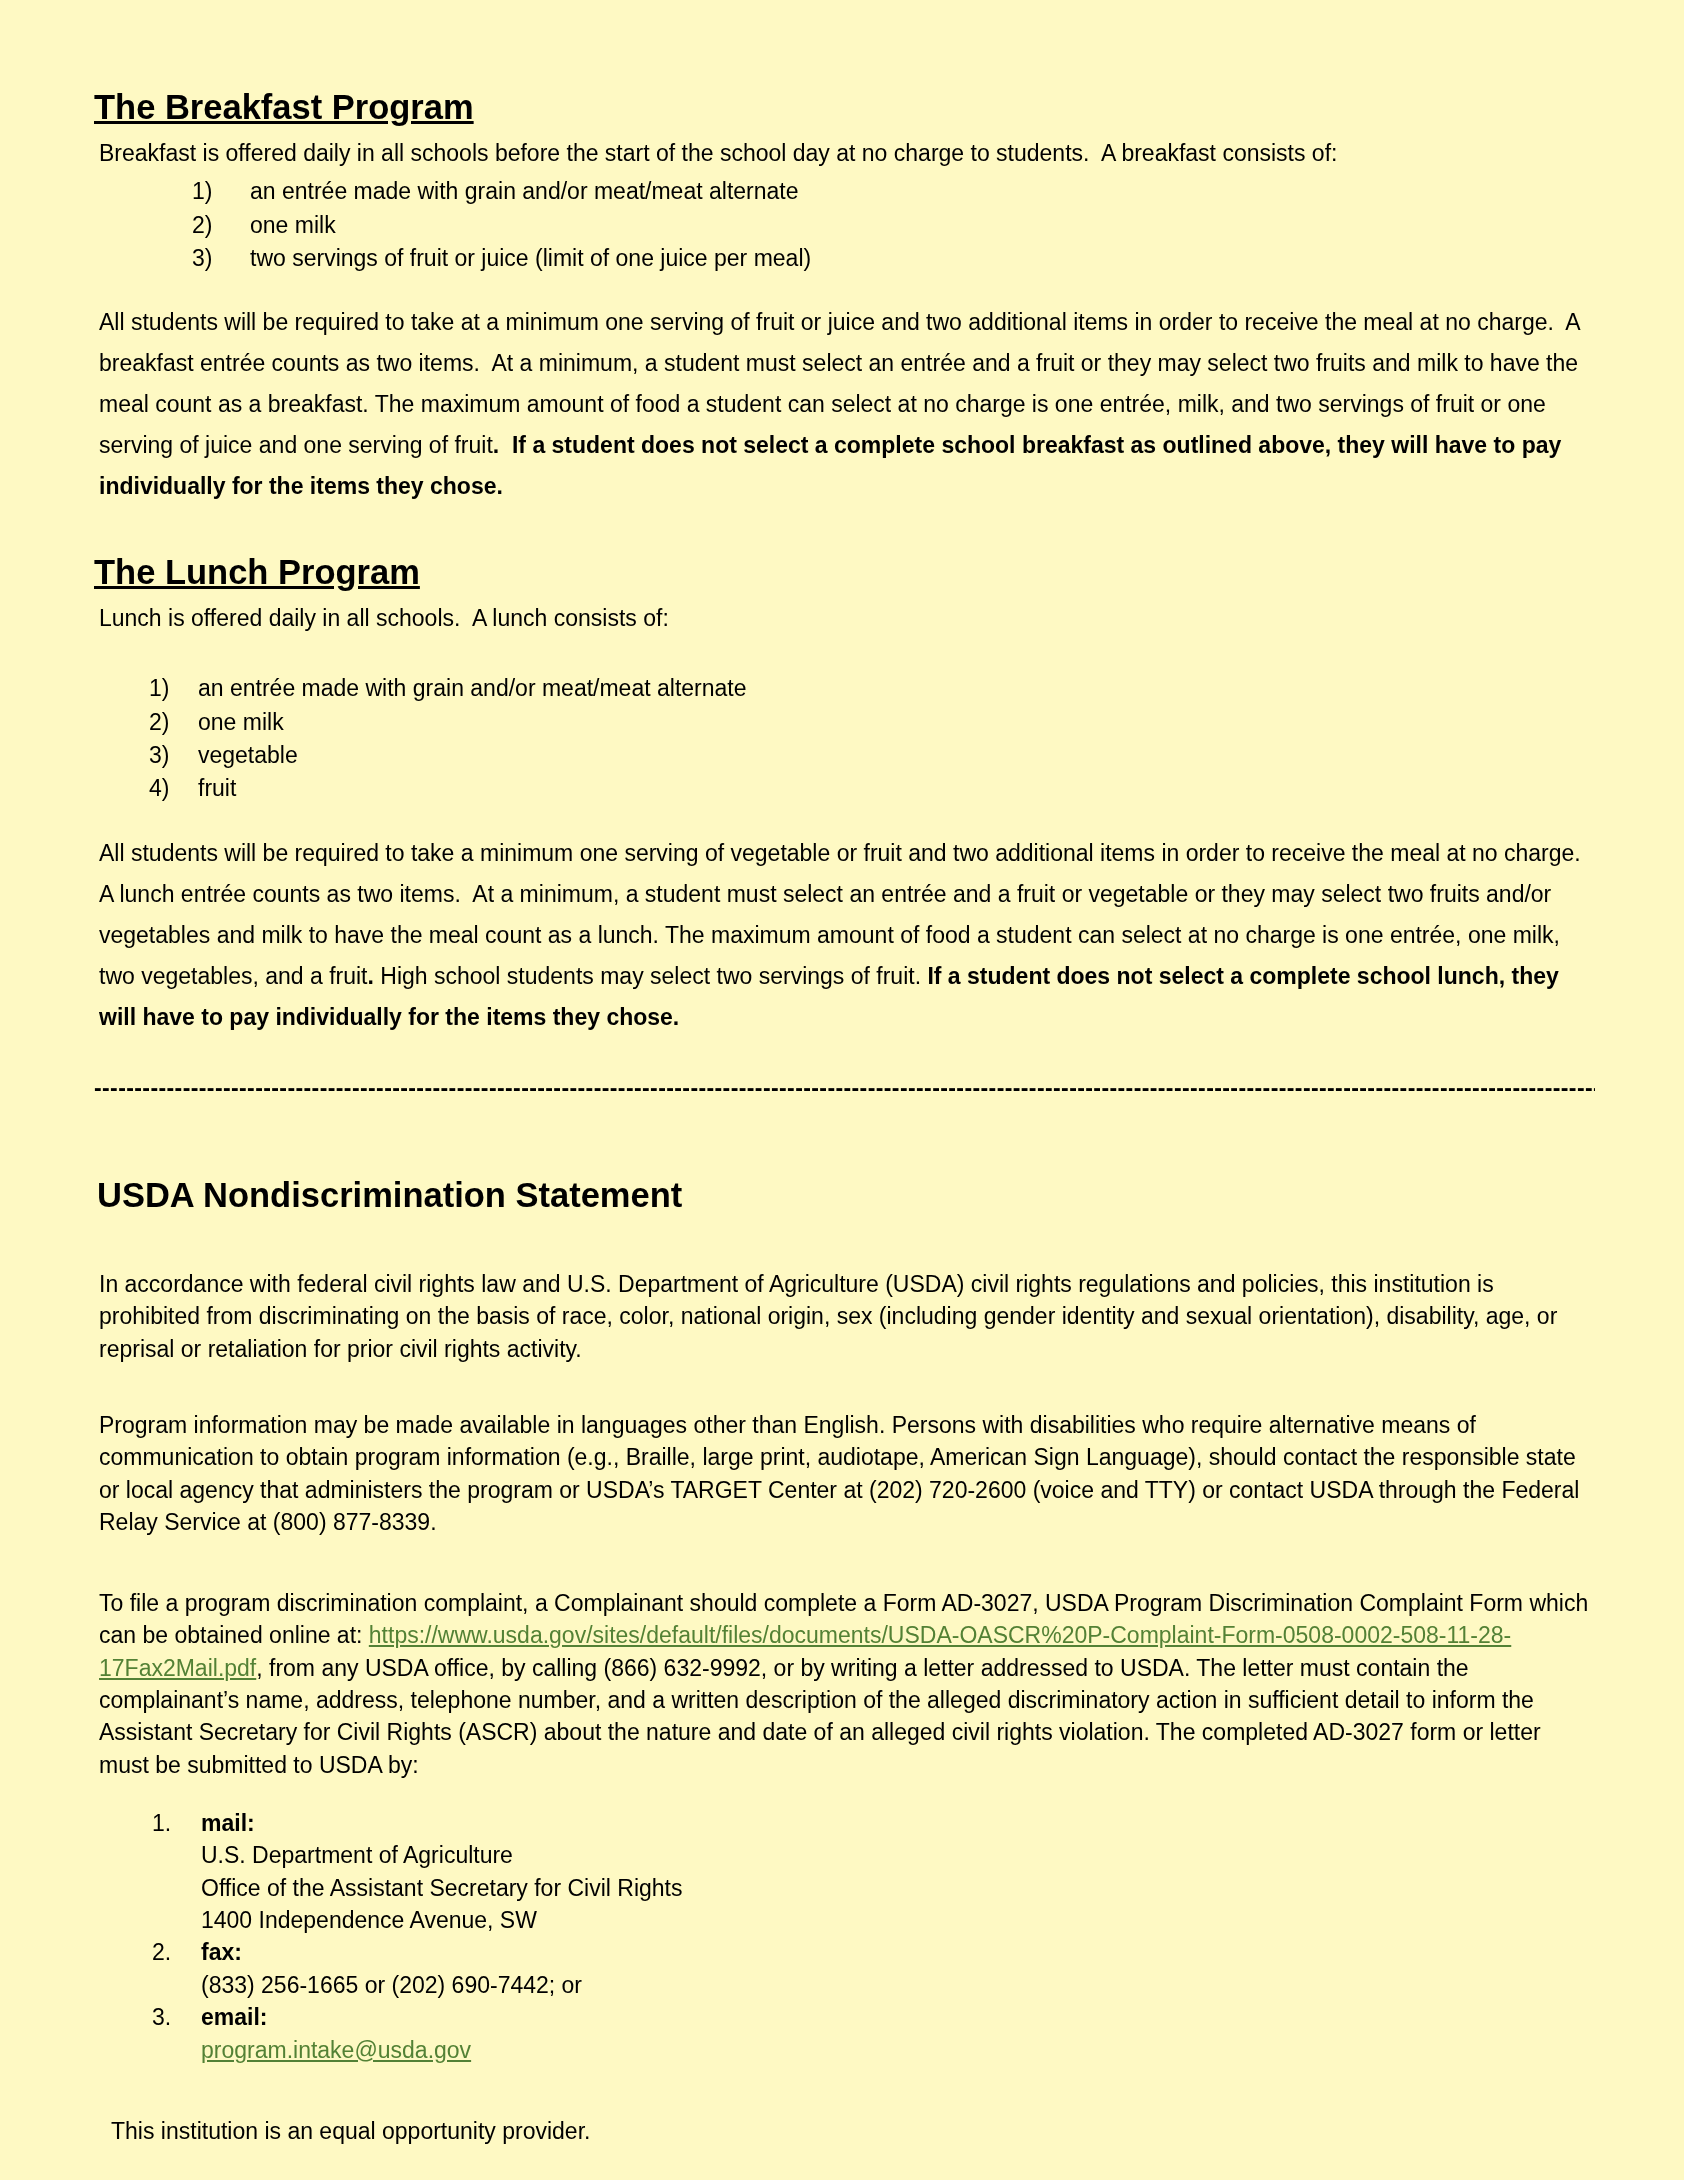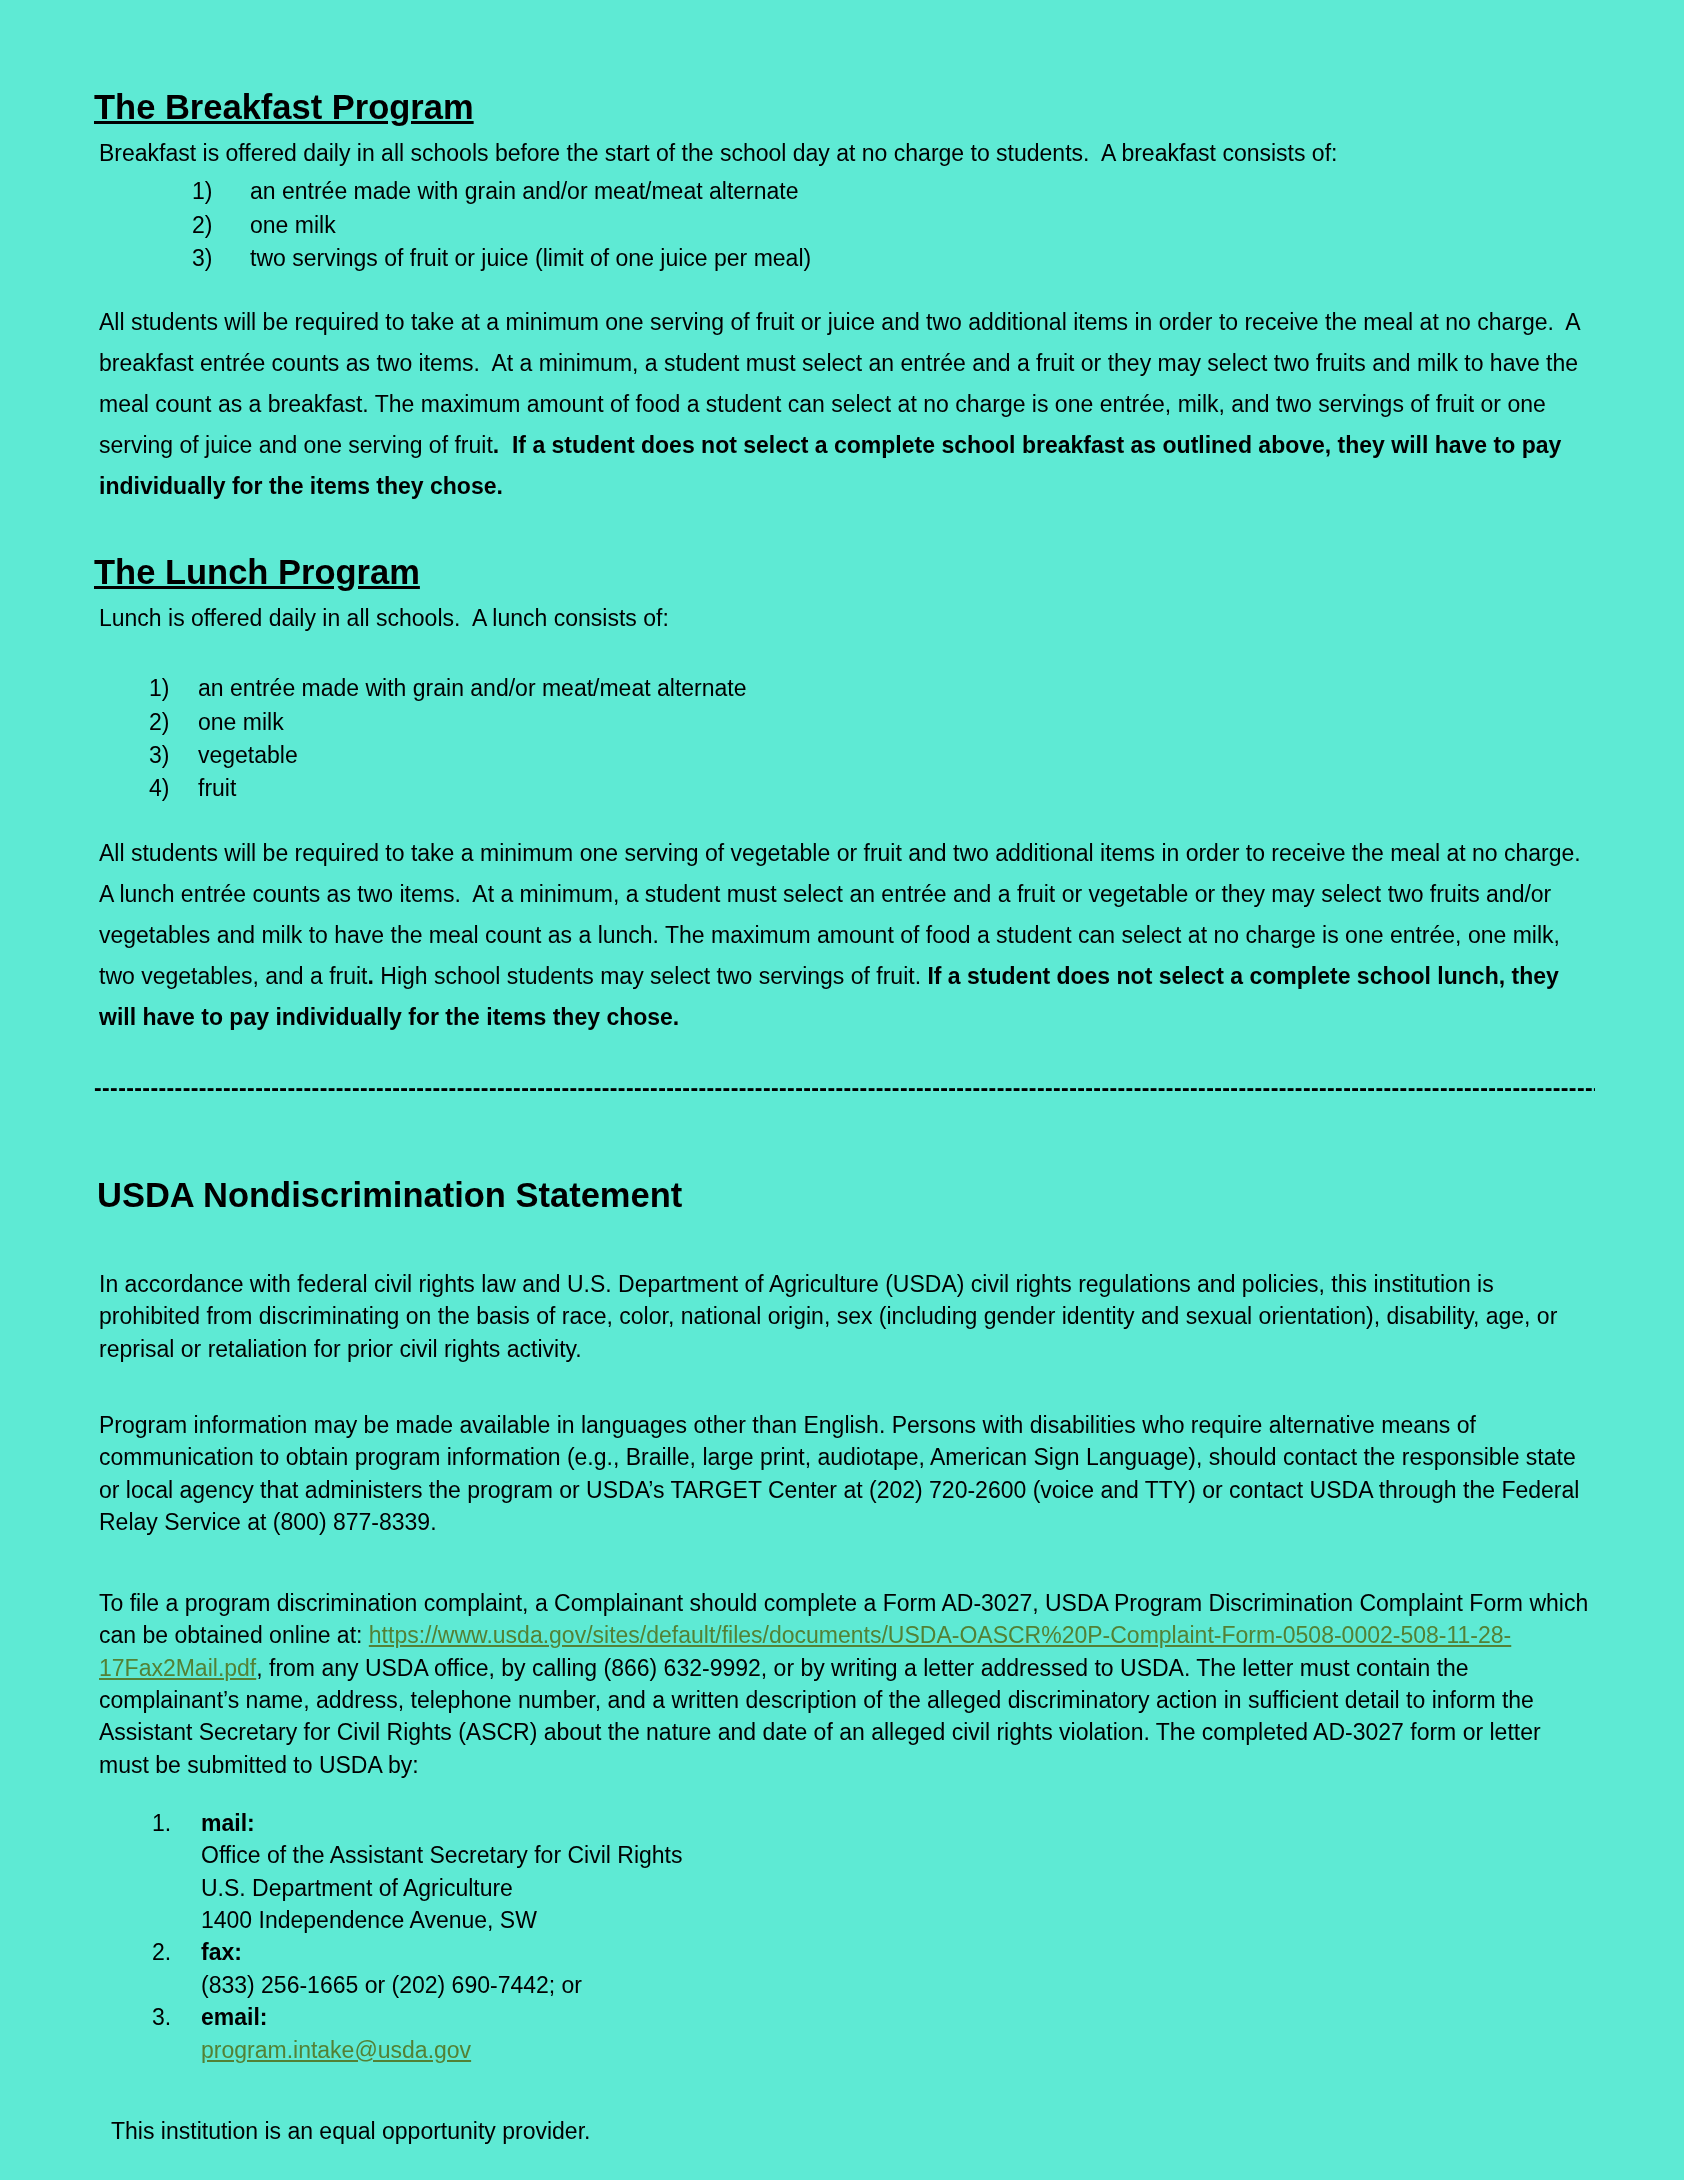--- a/index.html
+++ b/index.html
@@ -2,21 +2,21 @@
 <html style="font-size:13.6px"><head>
 <meta charset="utf-8">
 <style>
   html,body { margin:0; padding:0; background:#ffffff; }
   .page {
     position:relative;
     width:1685px;
     height:2181px;
     box-sizing:border-box;
     padding:82px 90px 0 94px;
-    background:#5eead4;
+    background:#fef9c3;
     font-family:"Liberation Sans", sans-serif;
     font-size:23px;
     color:#000000;
   }
   .heading {
     font-weight:bold;
     text-decoration:underline;
     line-height:1.45;
     margin:0;
   }
@@ -120,22 +120,22 @@
     <p id="usda-p1" class="para tight">In accordance with federal civil rights law and U.S. Department of Agriculture (USDA) civil rights regulations and policies, this institution is prohibited from discriminating on the basis of race, color, national origin, sex (including gender identity and sexual orientation), disability, age, or reprisal or retaliation for prior civil rights activity.</p>
     <p id="usda-p2" class="para tight">Program information may be made available in languages other than English. Persons with disabilities who require alternative means of communication to obtain program information (e.g., Braille, large print, audiotape, American Sign Language), should contact the responsible state or local agency that administers the program or USDA’s TARGET Center at (202) 720-2600 (voice and TTY) or contact USDA through the Federal Relay Service at (800) 877-8339.</p>
     <p id="usda-p3" class="para tight"><span>To file a program discrimination complaint, a Complainant should complete a Form AD-3027, USDA Program Discrimination Complaint Form which can be obtained online at: </span><a href="#" class="doc-link">https://www.usda.gov/sites/default/files/documents/USDA-OASCR%20P-Complaint-Form-0508-0002-508-11-28-17Fax2Mail.pdf</a><span>, from any USDA office, by calling (866) 632-9992, or by writing a letter addressed to USDA. The letter must contain the complainant’s name, address, telephone number, and a written description of the alleged discriminatory action in sufficient detail to inform the Assistant Secretary for Civil Rights (ASCR) about the nature and date of an alleged civil rights violation. The completed AD-3027 form or letter must be submitted to USDA by:</span></p>
 
     <div id="contact-list">
 
       <div class="li indent-ct">
         <span class="num">1.</span>
         <div class="li-body">
           <div class="b">mail:</div>
+          <div>U.S. Department of Agriculture</div>
           <div>Office of the Assistant Secretary for Civil Rights</div>
-          <div>U.S. Department of Agriculture</div>
           <div>1400 Independence Avenue, SW</div>
         </div>
       </div>
 
       <div class="li indent-ct">
         <span class="num">2.</span>
         <div class="li-body">
           <div class="b">fax:</div>
           <div>(833) 256-1665 or (202) 690-7442; or</div>
         </div>

